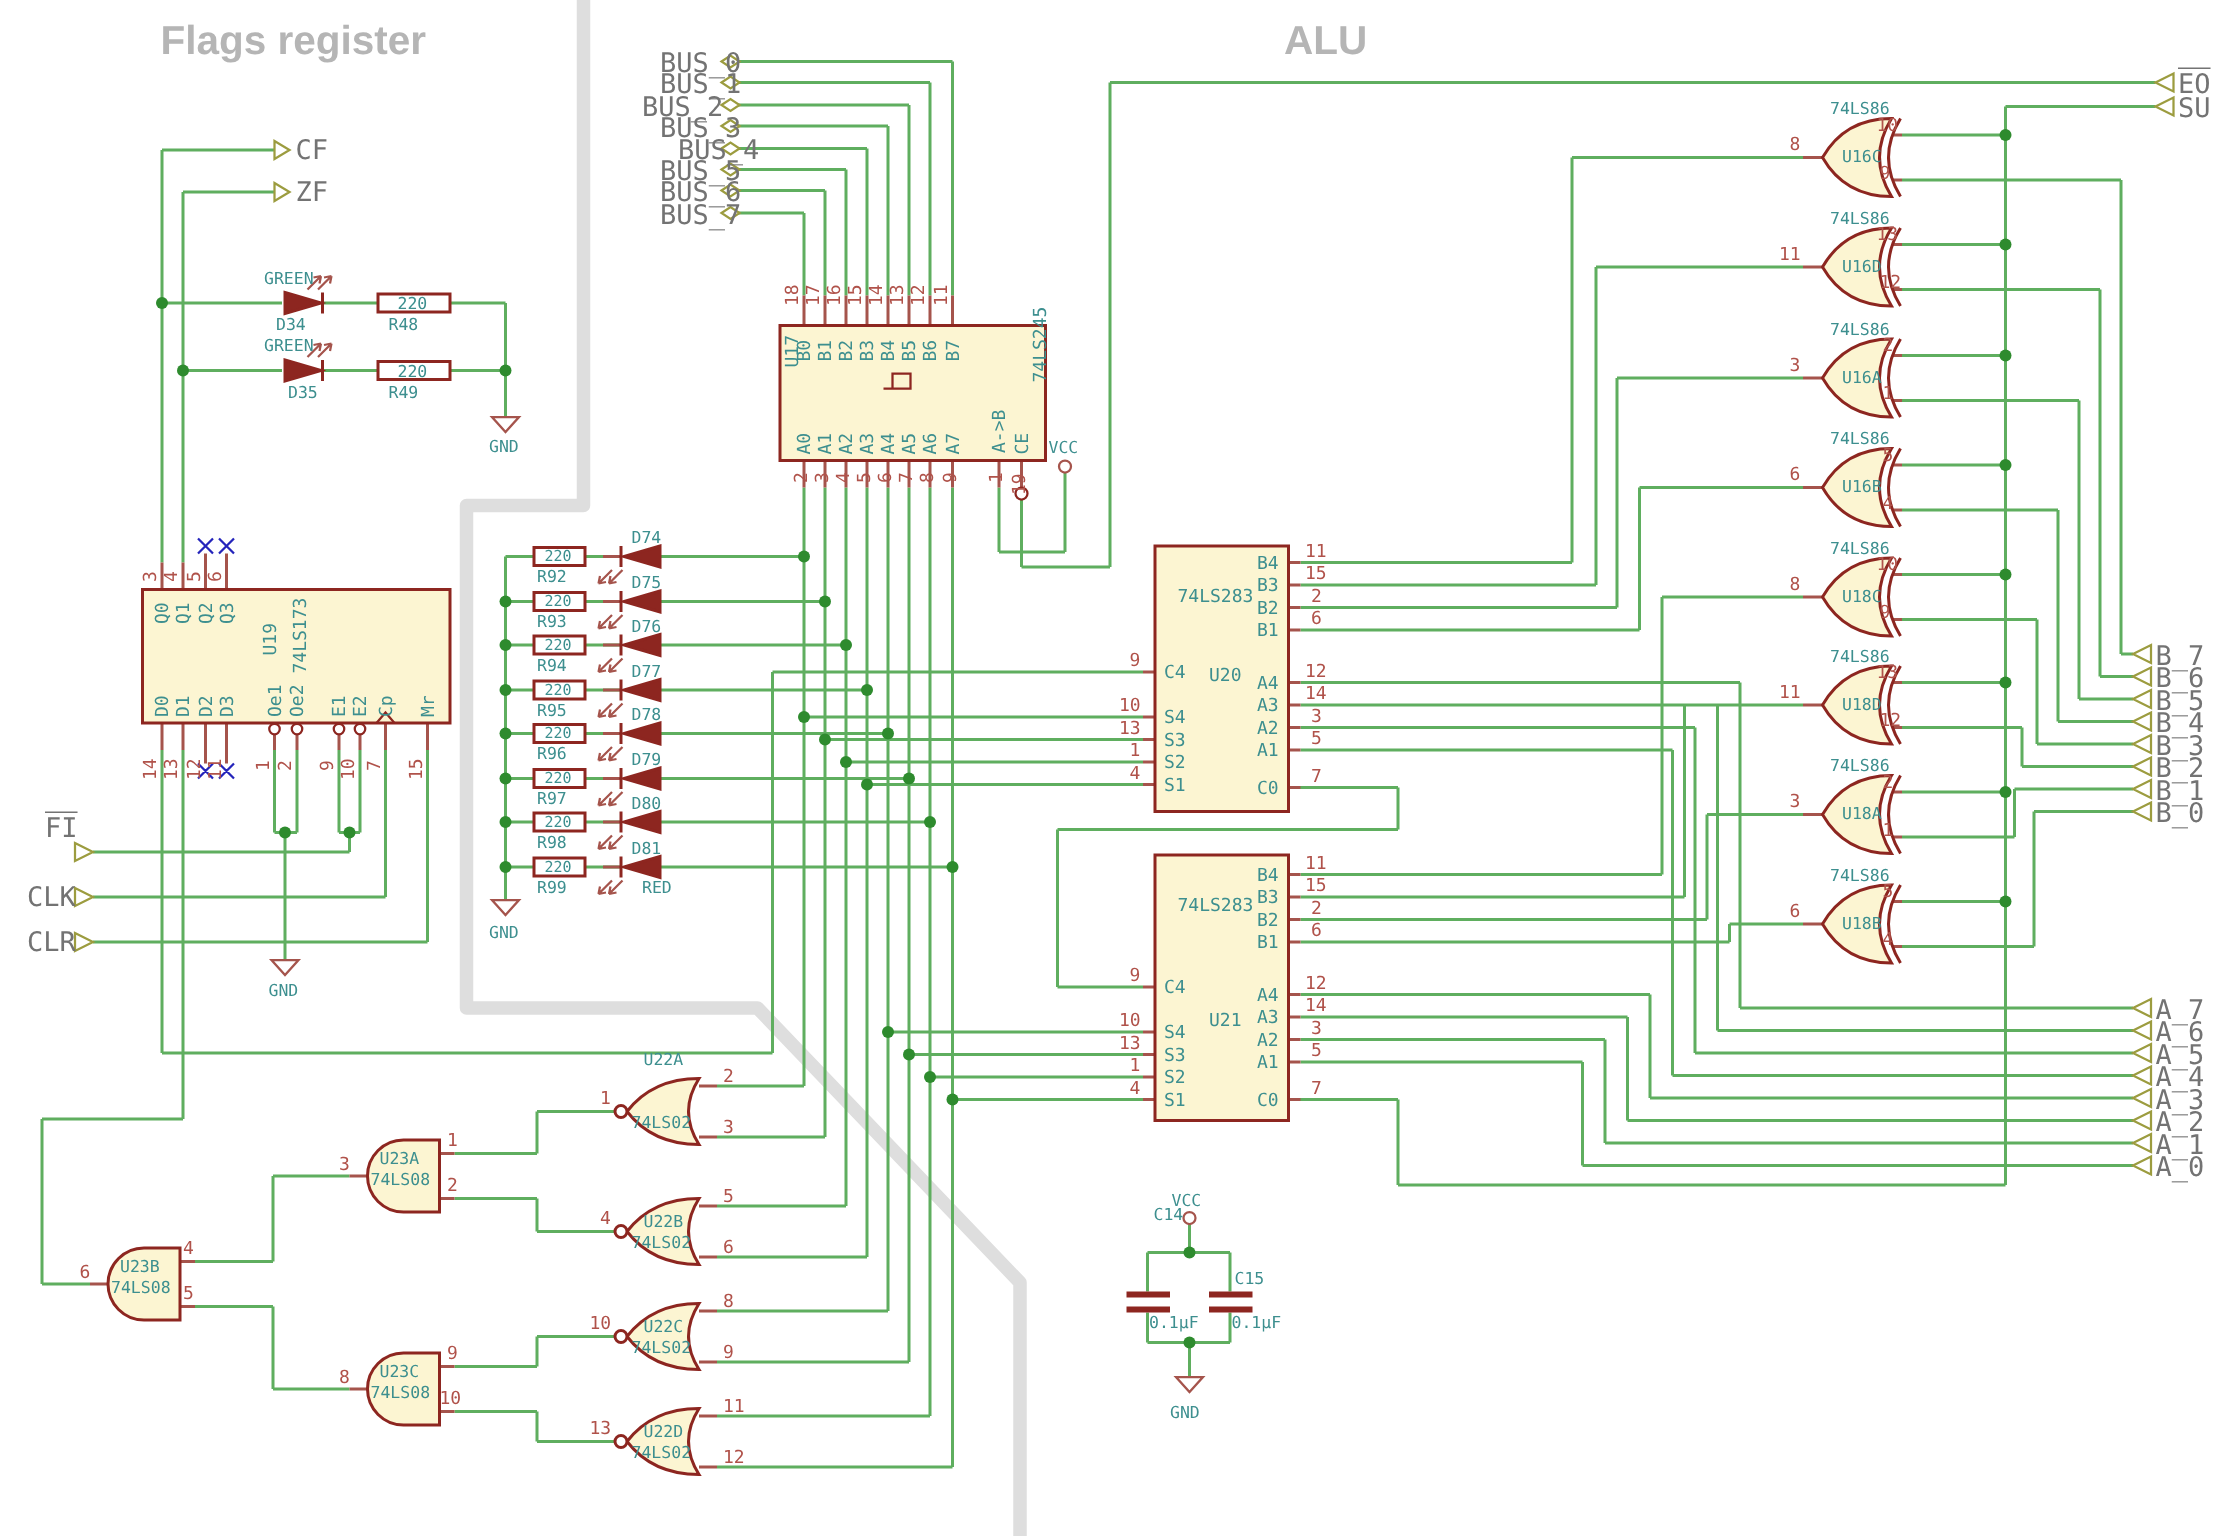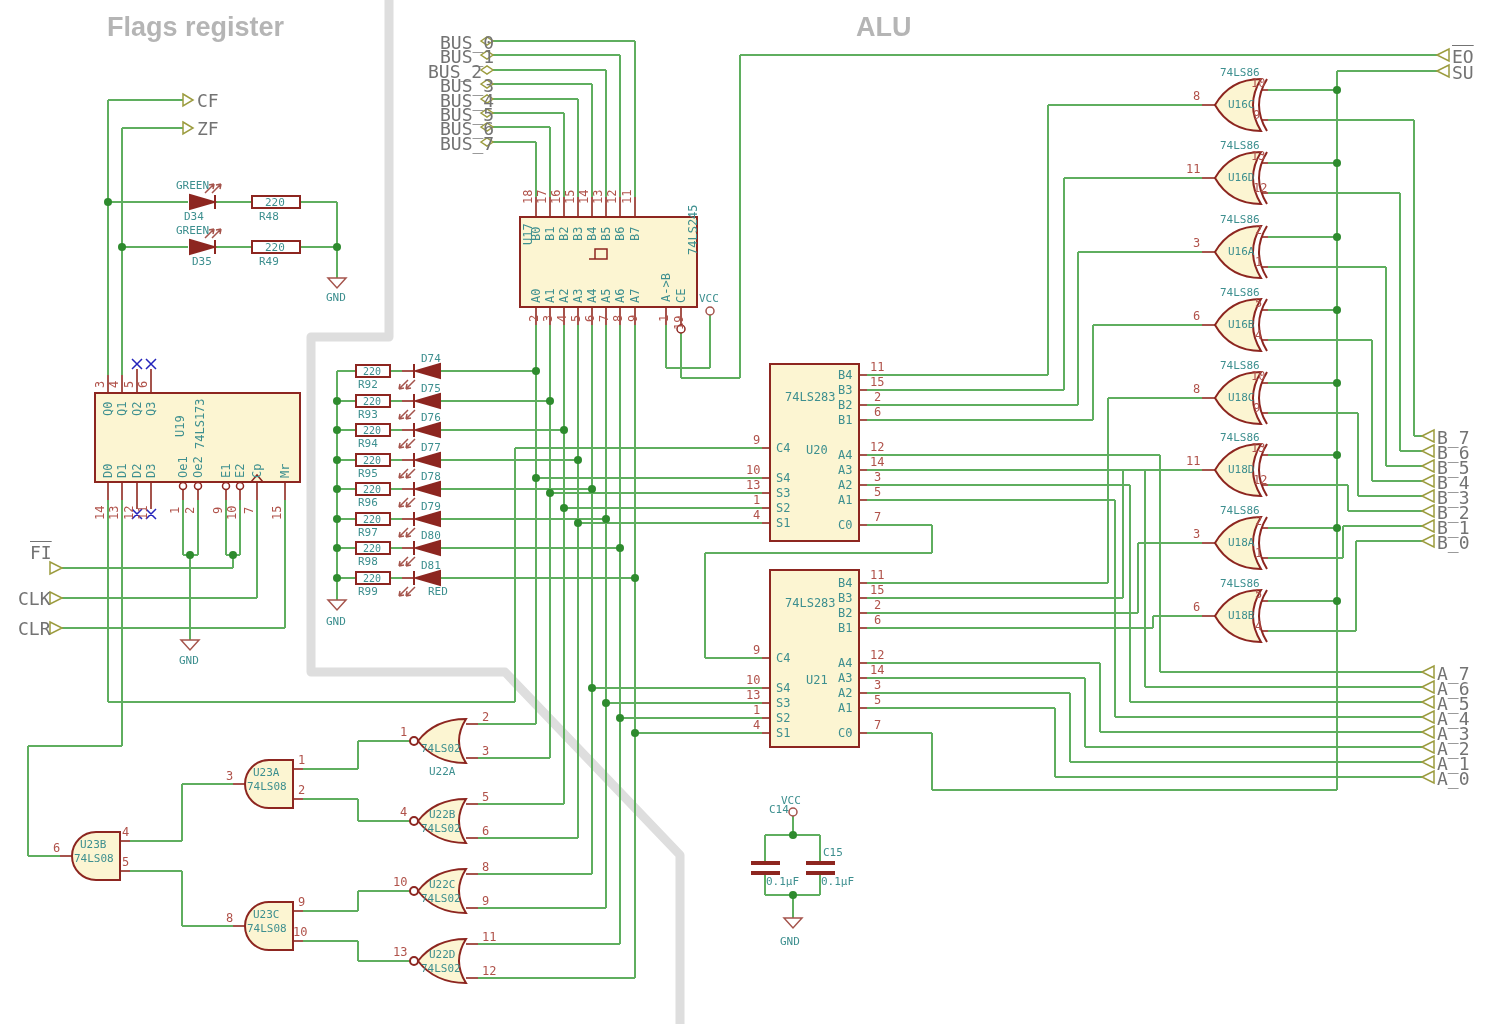--- a/index.html
+++ b/index.html
@@ -307,21 +307,21 @@
 <b class="o" style="left:197px;top:92px">CF</b>
 <b class="o" style="left:197px;top:120px">ZF</b>
 <b class="o ov" style="left:30px;top:544px">FI</b>
 <b class="o" style="left:18px;top:590px">CLK</b>
 <b class="o" style="left:18px;top:620px">CLR</b>
 
 <b class="o" style="left:440px;top:34px">BUS_0</b>
 <b class="o" style="left:440px;top:48px">BUS_1</b>
 <b class="o" style="left:428px;top:63px">BUS_2</b>
 <b class="o" style="left:440px;top:77px">BUS_3</b>
-<b class="o" style="left:440px;top:92px">BUS_4</b>
+<b class="o" style="left:452px;top:92px">BUS_4</b>
 <b class="o" style="left:440px;top:106px">BUS_5</b>
 <b class="o" style="left:440px;top:120px">BUS_6</b>
 <b class="o" style="left:440px;top:135px">BUS_7</b>
 
 <b class="o ov" style="left:1452px;top:48px">EO</b>
 <b class="o" style="left:1452px;top:64px">SU</b>
 <b class="o" style="left:1437px;top:429px">B_7</b>
 <b class="o" style="left:1437px;top:444px">B_6</b>
 <b class="o" style="left:1437px;top:459px">B_5</b>
 <b class="o" style="left:1437px;top:474px">B_4</b>
@@ -543,21 +543,21 @@
 <b class="t1" style="left:1228px;top:537px">U18A</b>
 <b class="r" style="left:1193px;top:528px">3</b>
 <b class="r" style="left:1255px;top:515px">2</b>
 <b class="r" style="left:1255px;top:547px">1</b>
 <b class="t1" style="left:1220px;top:578px">74LS86</b>
 <b class="t1" style="left:1228px;top:610px">U18B</b>
 <b class="r" style="left:1193px;top:601px">6</b>
 <b class="r" style="left:1255px;top:588px">5</b>
 <b class="r" style="left:1255px;top:620px">4</b>
 
-<b class="t1" style="left:429px;top:766px">U22A</b>
+<b class="t1" style="left:429px;top:701px">U22A</b>
 <b class="t1" style="left:421px;top:743px">74LS02</b>
 <b class="r" style="left:400px;top:726px">1</b>
 <b class="r" style="left:482px;top:711px">2</b>
 <b class="r" style="left:482px;top:745px">3</b>
 <b class="t1" style="left:429px;top:809px">U22B</b>
 <b class="t1" style="left:421px;top:823px">74LS02</b>
 <b class="r" style="left:400px;top:806px">4</b>
 <b class="r" style="left:482px;top:791px">5</b>
 <b class="r" style="left:482px;top:825px">6</b>
 <b class="t1" style="left:429px;top:879px">U22C</b>

